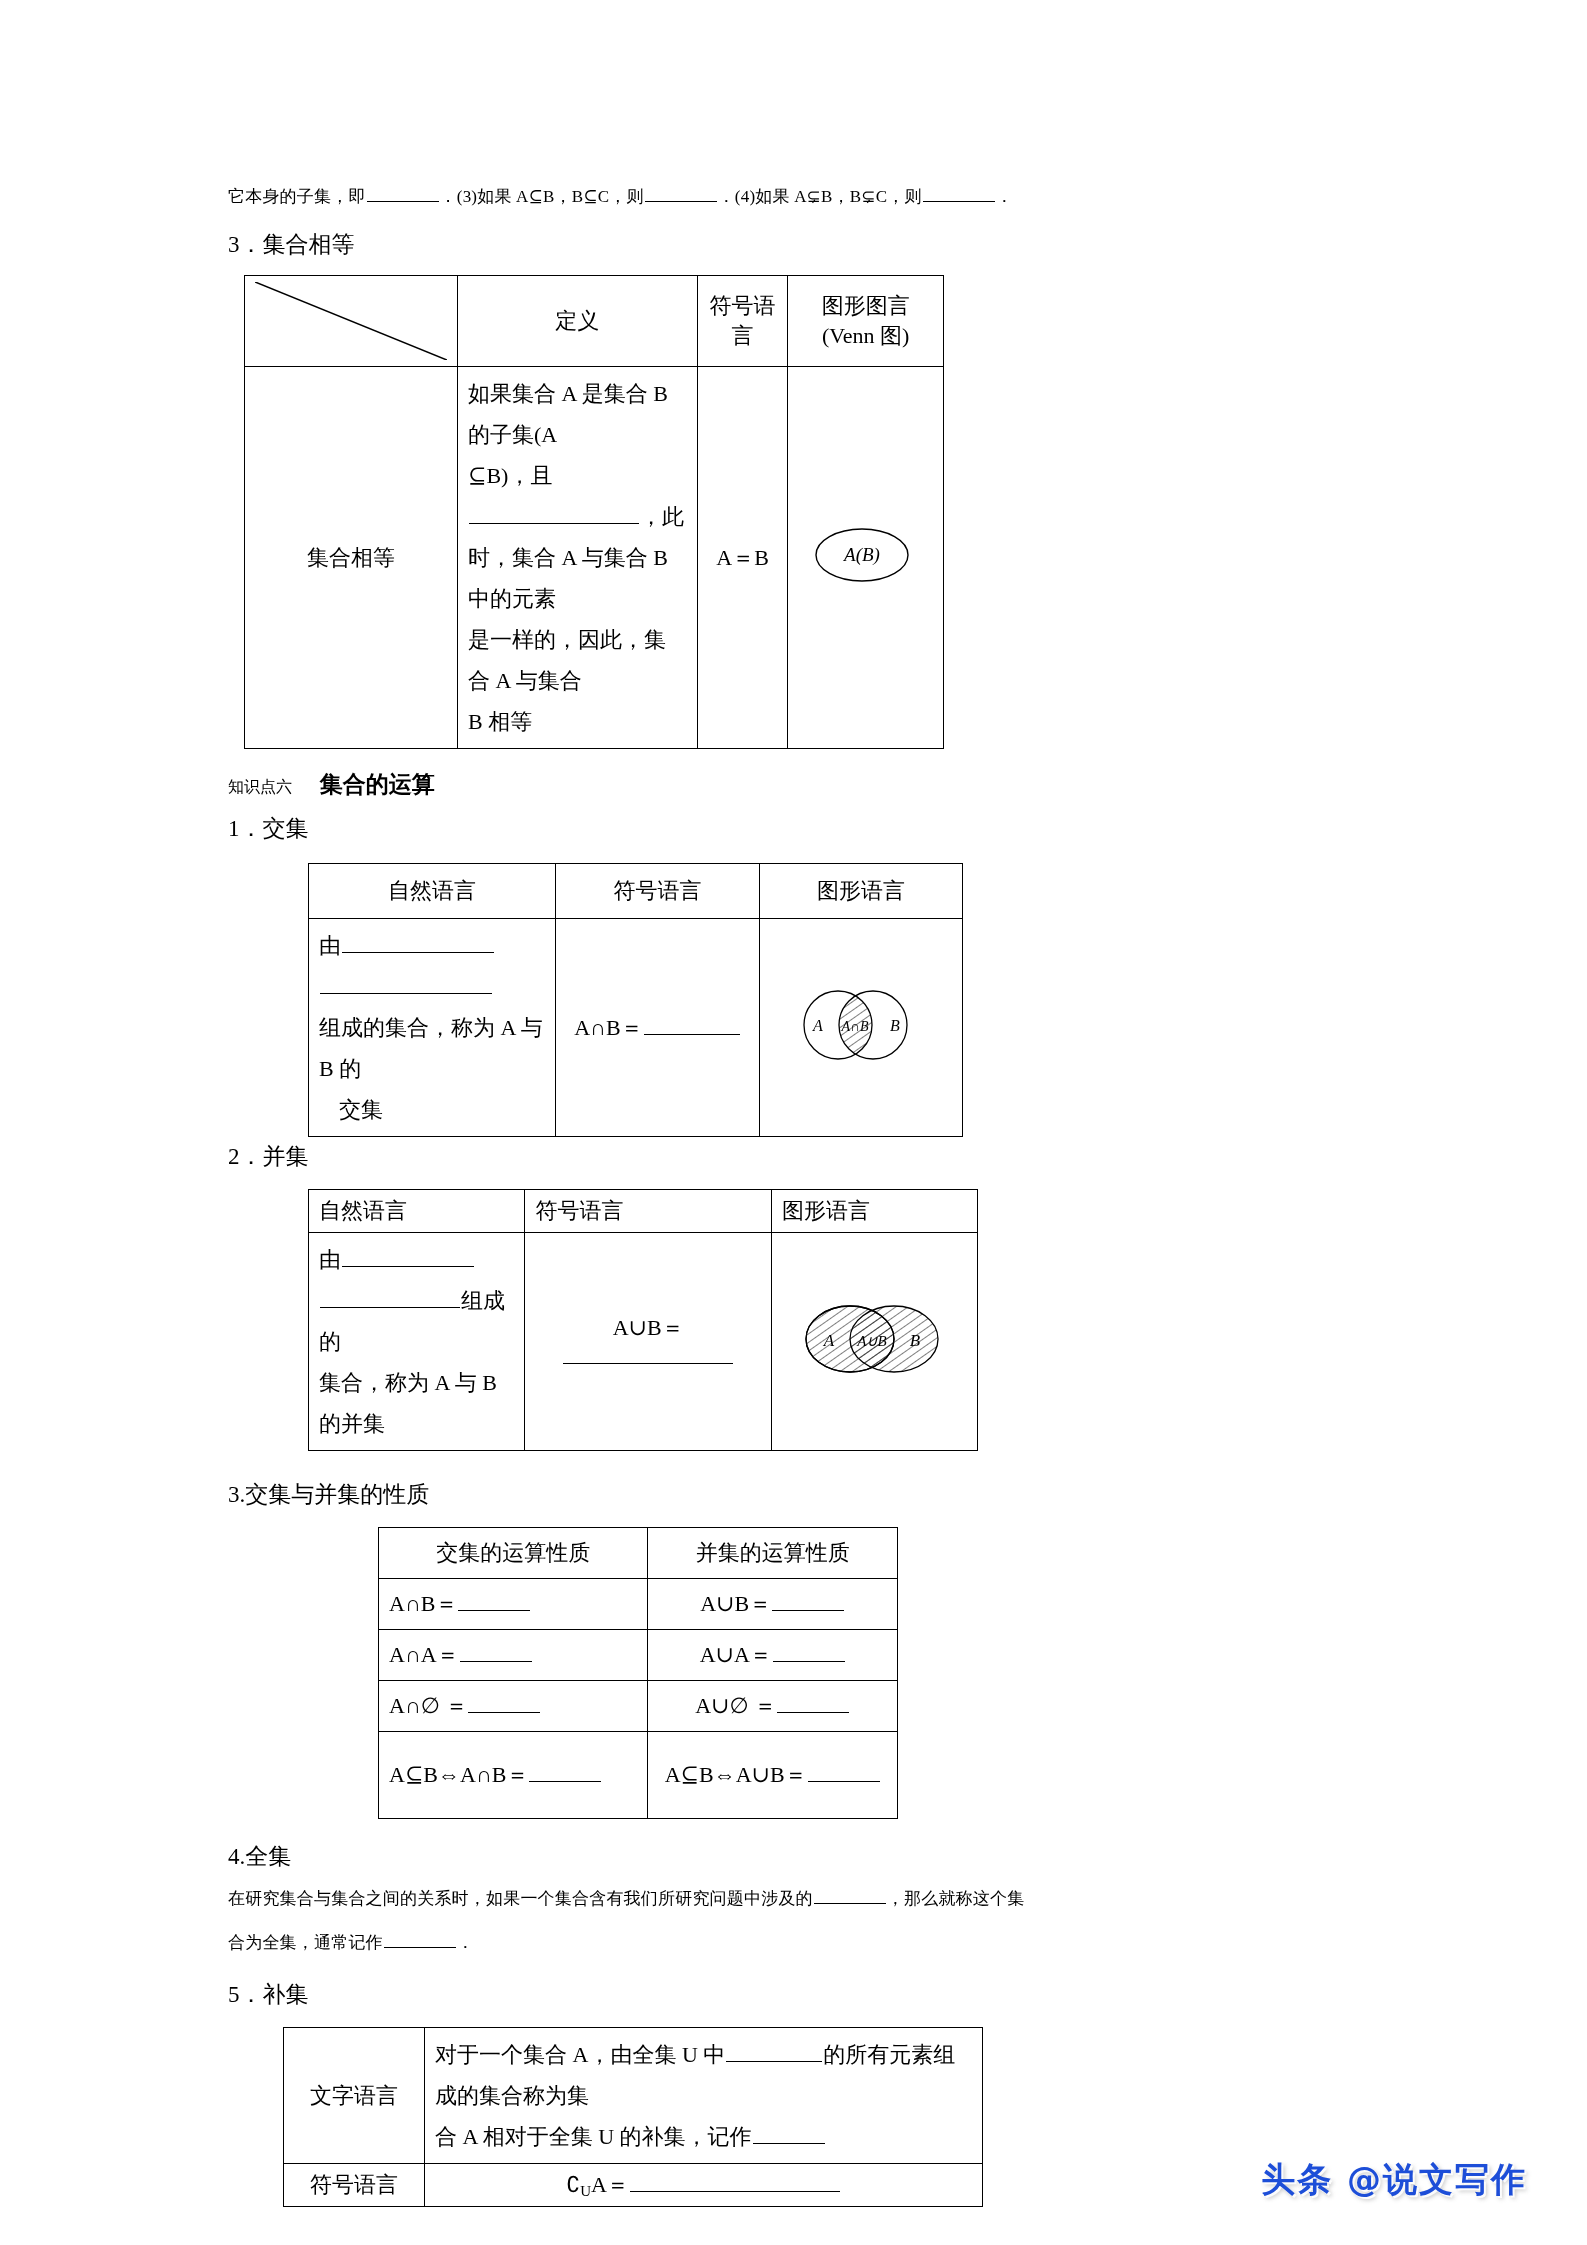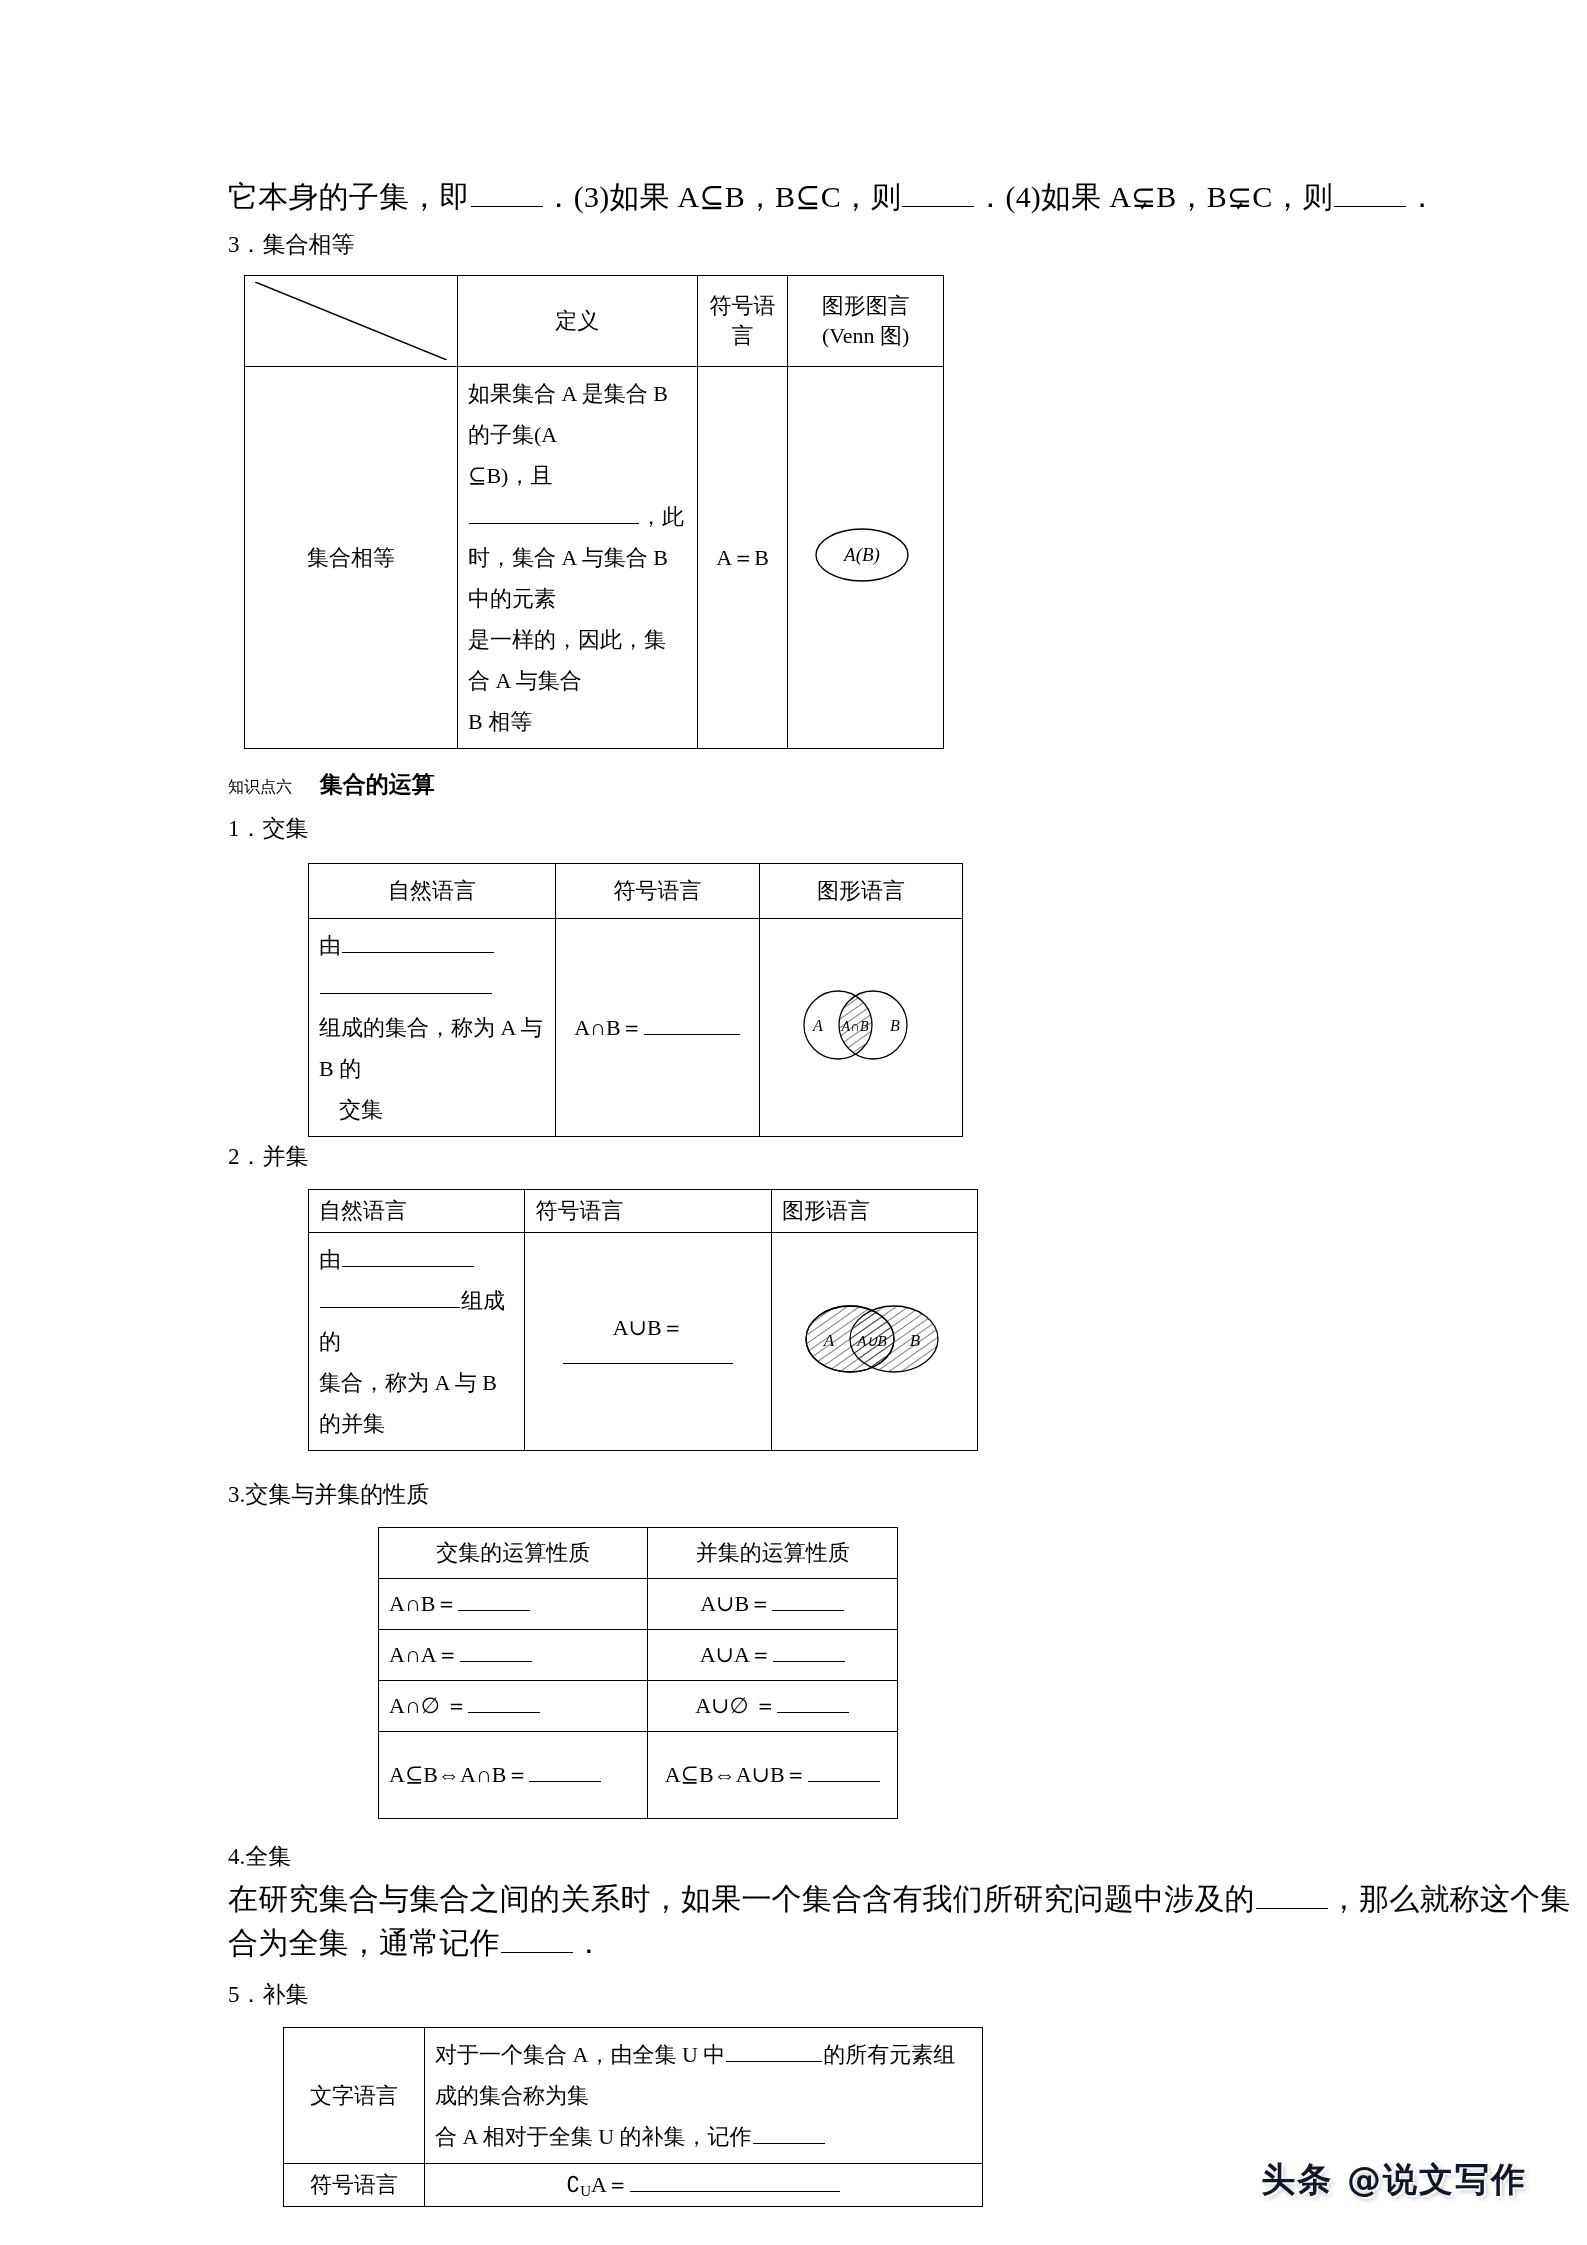--- a/index.html
+++ b/index.html
@@ -24,21 +24,21 @@
   }
   .content {
     position: absolute;
     left: 228px;
     top: 175px;
     width: 1130px;
   }
 
   
   .para {
-    font-size: 30px;
+    font-size: 17px;
     line-height: 44px;
     letter-spacing: 0.2px;
     white-space: nowrap;
   }
   .heading {
     font-size: 23px;
     line-height: 44px;
     margin-top: 14px;
   }
   .heading-bold {
@@ -116,21 +116,21 @@
   .venn-wrap { text-align: left; padding: 6px 0; }
 
   
   .watermark {
     position: absolute;
     right: 60px;
     bottom: 42px;
     font-family: "DejaVu Sans", "Liberation Sans", sans-serif;
     font-size: 34px;
     font-weight: bold;
-    color: #0f172a;
+    color: #1d4ed8;
     letter-spacing: 2px;
     text-shadow: 2px 2px 0 rgba(255,255,255,0.9), 3px 3px 4px rgba(120,120,120,0.45);
     white-space: nowrap;
   }
   .mono-sym { font-family: "Liberation Serif", serif; }
   .sub { font-size: 15px; vertical-align: -4px; }
 </style>
 </head>
 <body>
 

